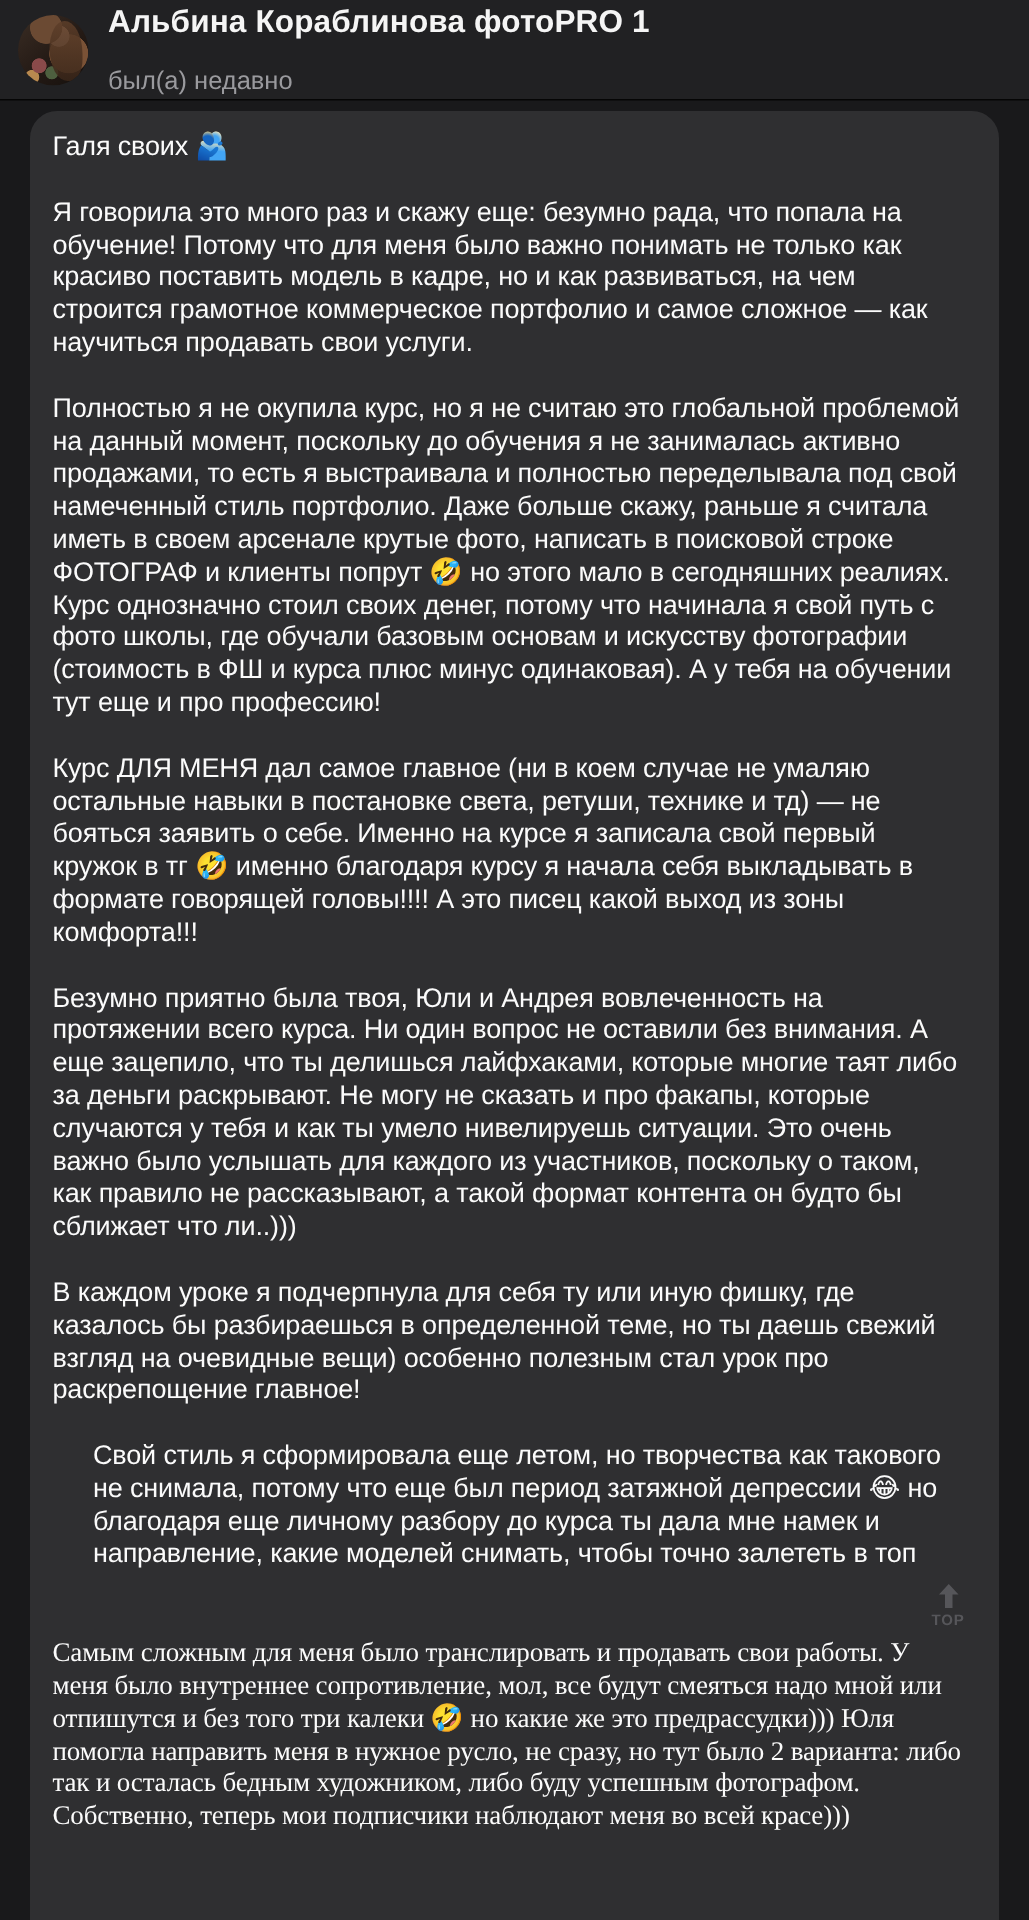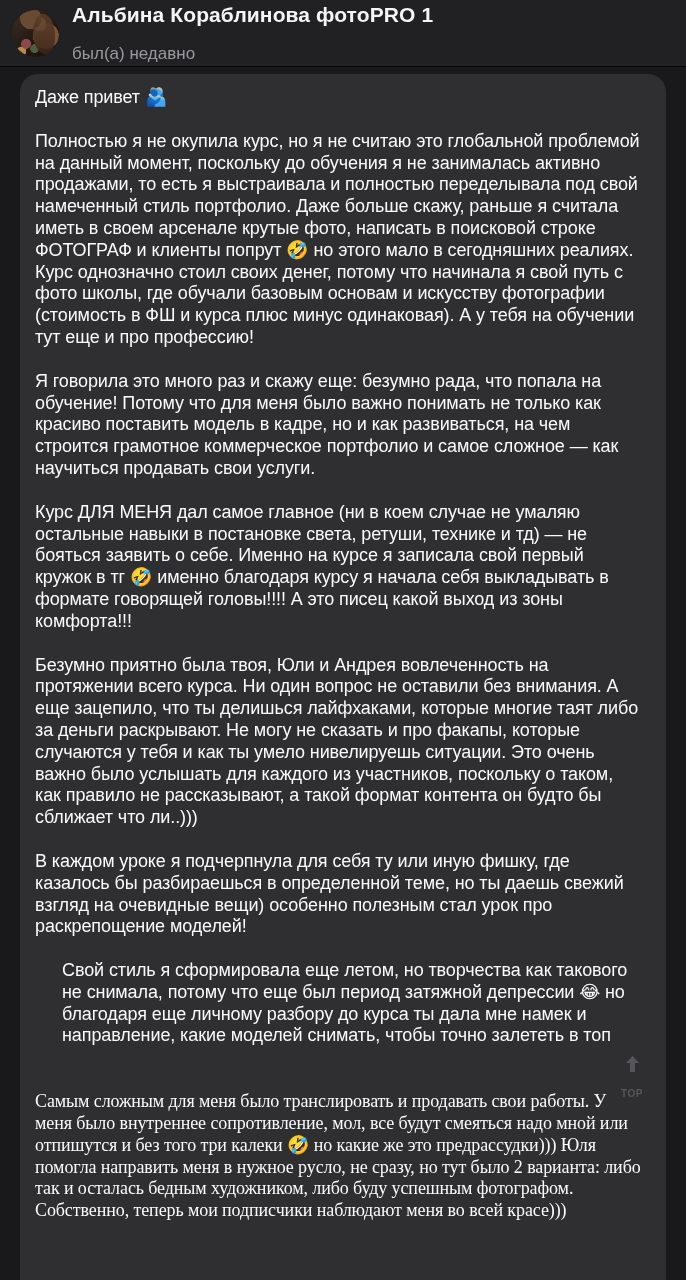--- a/index.html
+++ b/index.html
@@ -87,43 +87,43 @@
     top:990px;right:37px;
     width:34px;
     display:flex;flex-direction:column;align-items:center;
     color:var(--watermark);
     opacity:.55;
     cursor:pointer;
     z-index:3;
   }
   .top-btn .arrow-up{width:15px;height:16px;display:block;}
   .top-btn .top-label{
-    font-size:10px;font-weight:700;letter-spacing:.5px;margin-top:16px;
+    font-size:10px;font-weight:700;letter-spacing:.5px;margin-top:3px;
   }
 </style>
 </head>
 <body>
 
 <header class="chat-header">
   <div class="avatar"></div>
   <div class="header-texts">
     <div class="chat-title">Альбина Кораблинова фотоPRO 1</div>
     <div class="chat-status">был(а) недавно</div>
   </div>
 </header>
 
 <main class="chat-area">
   <div class="bubble">
-    <p>Даже привет 🫂</p>
+    <p>Галя своих 🫂</p>
+    <p>Я говорила это много раз и скажу еще: безумно рада, что попала на обучение! Потому что для меня было важно понимать не только как красиво поставить модель в кадре, но и как развиваться, на чем строится грамотное коммерческое портфолио и самое сложное — как научиться продавать свои услуги.</p>
     <p>Полностью я не окупила курс, но я не считаю это глобальной проблемой на данный момент, поскольку до обучения я не занималась активно продажами, то есть я выстраивала и полностью переделывала под свой намеченный стиль портфолио. Даже больше скажу, раньше я считала иметь в своем арсенале крутые фото, написать в поисковой строке ФОТОГРАФ и клиенты попрут 🤣 но этого мало в сегодняшних реалиях.
 Курс однозначно стоил своих денег, потому что начинала я свой путь с фото школы, где обучали базовым основам и искусству фотографии (стоимость в ФШ и курса плюс минус одинаковая). А у тебя на обучении тут еще и про профессию!</p>
-    <p>Я говорила это много раз и скажу еще: безумно рада, что попала на обучение! Потому что для меня было важно понимать не только как красиво поставить модель в кадре, но и как развиваться, на чем строится грамотное коммерческое портфолио и самое сложное — как научиться продавать свои услуги.</p>
     <p>Курс ДЛЯ МЕНЯ дал самое главное (ни в коем случае не умаляю остальные навыки в постановке света, ретуши, технике и тд) — не бояться заявить о себе. Именно на курсе я записала свой первый кружок в тг 🤣 именно благодаря курсу я начала себя выкладывать в формате говорящей головы!!!! А это писец какой выход из зоны комфорта!!!</p>
     <p>Безумно приятно была твоя, Юли и Андрея вовлеченность на протяжении всего курса. Ни один вопрос не оставили без внимания. А еще зацепило, что ты делишься лайфхаками, которые многие таят либо за деньги раскрывают. Не могу не сказать и про факапы, которые случаются у тебя и как ты умело нивелируешь ситуации. Это очень важно было услышать для каждого из участников, поскольку о таком, как правило не рассказывают, а такой формат контента он будто бы сближает что ли..)))</p>
-    <p>В каждом уроке я подчерпнула для себя ту или иную фишку, где казалось бы разбираешься в определенной теме, но ты даешь свежий взгляд на очевидные вещи) особенно полезным стал урок про раскрепощение моделей!</p>
+    <p>В каждом уроке я подчерпнула для себя ту или иную фишку, где казалось бы разбираешься в определенной теме, но ты даешь свежий взгляд на очевидные вещи) особенно полезным стал урок про раскрепощение главное!</p>
     <p class="gap-xl">Свой стиль я сформировала еще летом, но творчества как такового не снимала, потому что еще был период затяжной депрессии 😂 но благодаря еще личному разбору до курса ты дала мне намек и направление, какие моделей снимать, чтобы точно залететь в топ</p>
     <p>Самым сложным для меня было транслировать и продавать свои работы. У меня было внутреннее сопротивление, мол, все будут смеяться надо мной или отпишутся и без того три калеки 🤣 но какие же это предрассудки))) Юля помогла направить меня в нужное русло, не сразу, но тут было 2 варианта: либо так и осталась бедным художником, либо буду успешным фотографом. Собственно, теперь мои подписчики наблюдают меня во всей красе)))</p>
   </div>
 
   <div class="top-btn">
     <svg class="arrow-up" viewBox="0 0 15 16" xmlns="http://www.w3.org/2000/svg">
       <path d="M7.5 0 L14 7 H10 V16 H5 V7 H1 Z" fill="currentColor"></path>
     </svg>
     <span class="top-label">TOP</span>
   </div>

